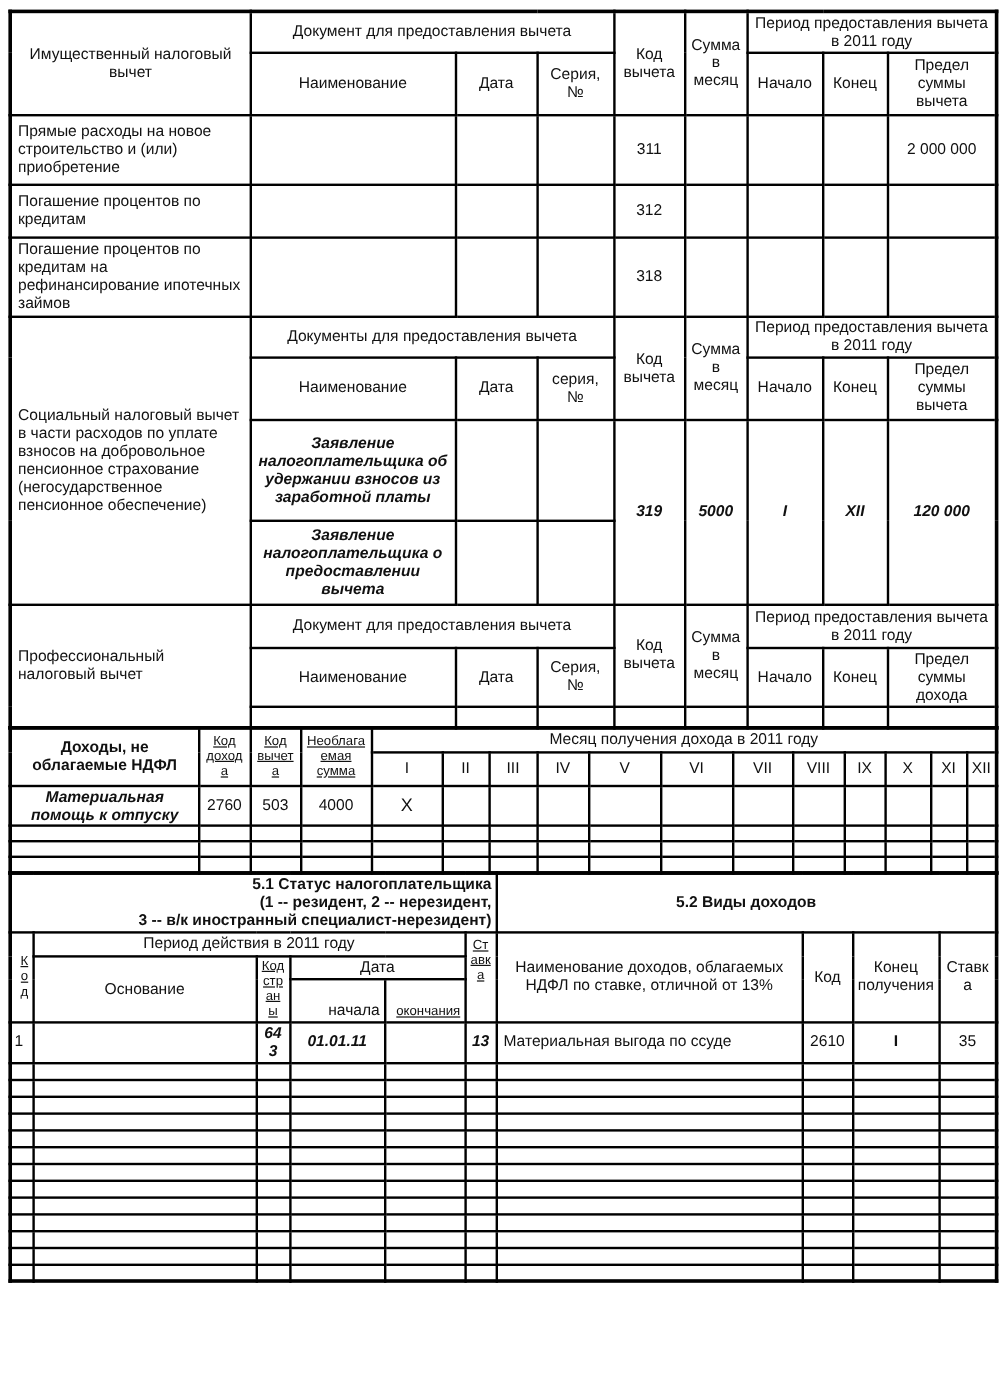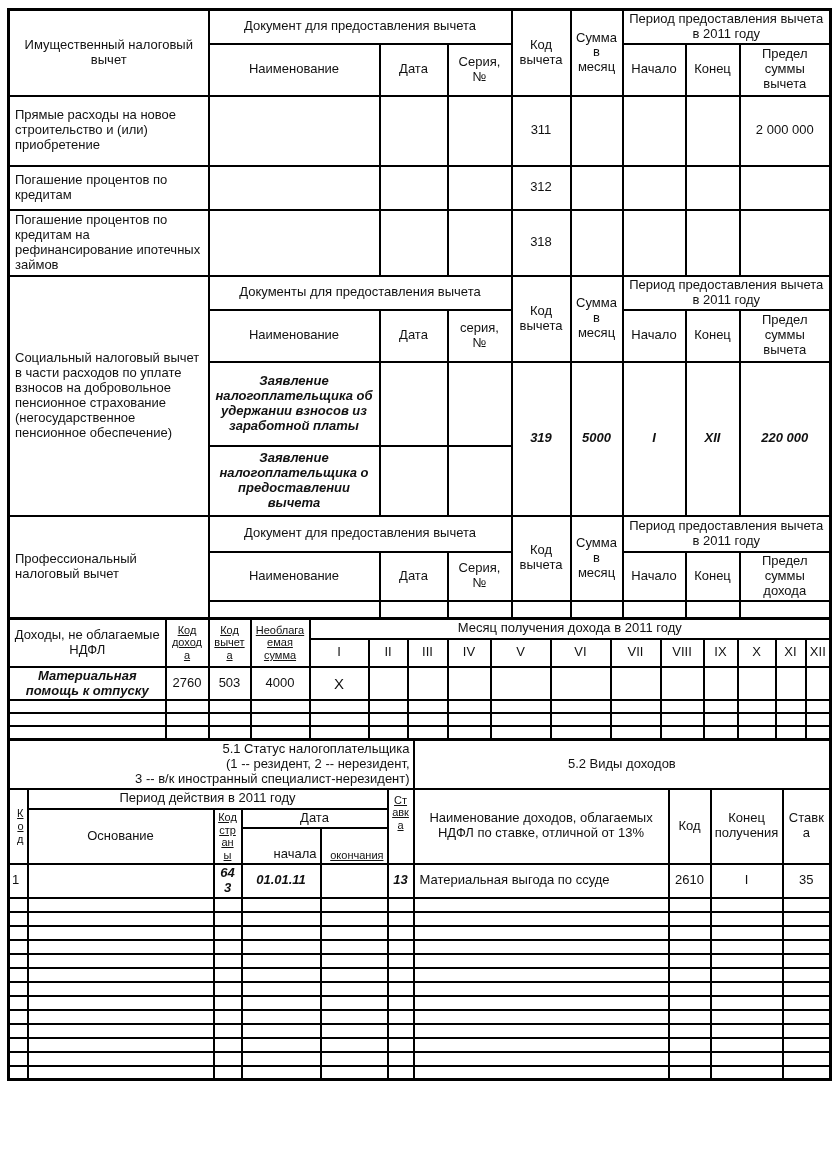--- a/index.html
+++ b/index.html
@@ -10,33 +10,33 @@
     color:#111; background:#fff; overflow:hidden;
   }
   table { border-collapse:collapse; table-layout:fixed; width:822px; border:3px solid #000; }
   td,th {
     border:2px solid #000; padding:1px 3px; font-size:13px; font-weight:normal;
     vertical-align:middle; text-align:center; overflow:hidden; line-height:1.15;
     word-break:break-word; overflow-wrap:anywhere;
   }
   .lbl { text-align:left; padding-left:5px; }
   .bi  { font-weight:bold; font-style:italic; }
-  .b   { font-weight:normal; }
+  .b   { font-weight:bold; }
   .pre { white-space:pre-line;text-align:right; }
   .fs12 { font-size:11px;text-decoration:underline; }
   .vbot { vertical-align:bottom;text-align:right; }
   .vtop { vertical-align:top; padding-top:4px; }
   .band {
     width:822px; box-sizing:border-box; border:3px solid #000; margin-top:-3px;
     background:#c7c7c7; font-weight:bold; font-size:14px; padding:1px 5px 2px 5px;
     line-height:1.1;
   }
   .after-band { margin-top:-3px; }
   
-  .hA1{height:32px}.hA2{height:52px}.hA3{height:70px}.hA4{height:44px}.hA5{height:66px}
+  .hA1{height:32px}.hA2{height:52px}.hA3{height:58px}.hA4{height:44px}.hA5{height:66px}
   .hB1{height:28px}.hB2{height:52px}.hB3{height:84px}.hB4{height:70px}
   .hC1{height:36px}.hC2{height:48px}.hC3{height:18px}
   .hD1{height:20px}.hD2{height:28px}.hD3{height:32px}.hDe{height:13px}
   .hE0{height:46px}.hE1{height:20px}.hE2{height:18px}.hE3{height:36px}.hE4{height:16px}.hEe{height:14px}
 </style>
 </head>
 <body>
 
 <div class="page">
 
@@ -119,21 +119,21 @@
       <th>Предел суммы вычета</th>
     </tr>
     <tr class="hB3">
       <td class="bi">Заявление налогоплательщика об удержании взносов из заработной платы</td>
       <td></td>
       <td></td>
       <td class="bi" rowspan="2">319</td>
       <td class="bi" rowspan="2">5000</td>
       <td class="bi" rowspan="2">I</td>
       <td class="bi" rowspan="2">XII</td>
-      <td class="bi" rowspan="2">220 000</td>
+      <td class="bi" rowspan="2">120 000</td>
     </tr>
     <tr class="hB4">
       <td class="bi">Заявление налогоплательщика о предоставлении вычета</td>
       <td></td>
       <td></td>
     </tr>
 
     <tr class="hC1">
       <td class="lbl" rowspan="3">Профессиональный налоговый вычет</td>
       <th colspan="3">Документ для предоставления вычета</th>

